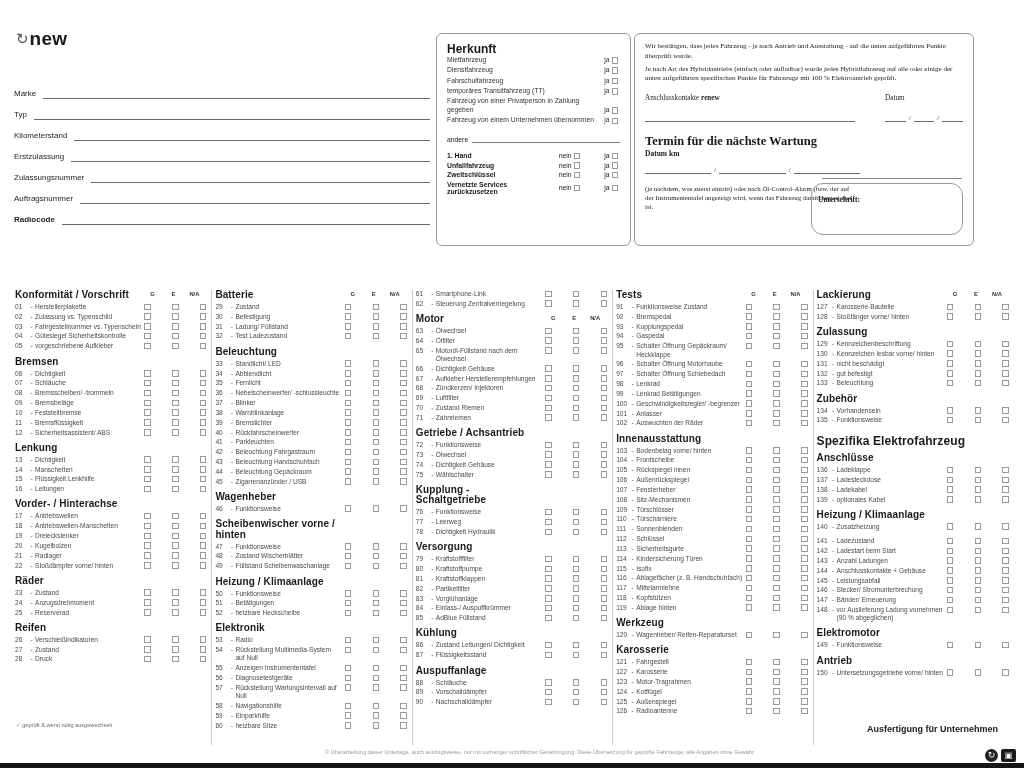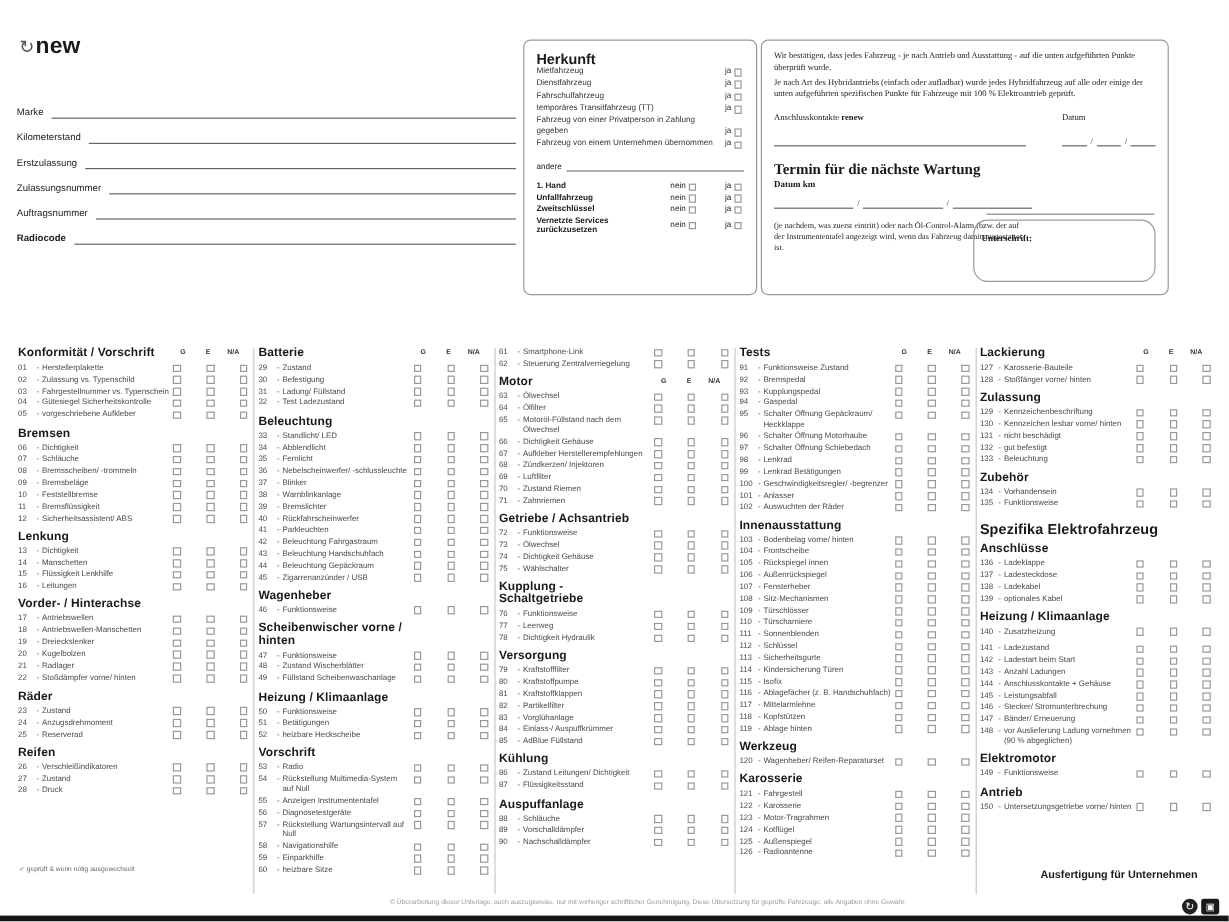--- a/index.html
+++ b/index.html
@@ -86,20 +86,24 @@
     <span class="glyph">↻</span>
     <span class="word">new</span>
   </div>
 
   <div class="vfields" id="vfields">
       <div class="vrow">
         <span class="vlabel">Marke</span>
         <span class="vline"></span>
       </div>
       <div class="vrow">
+        <span class="vlabel">Typ</span>
+        <span class="vline"></span>
+      </div>
+      <div class="vrow">
         <span class="vlabel">Kilometerstand</span>
         <span class="vline"></span>
       </div>
       <div class="vrow">
         <span class="vlabel">Erstzulassung</span>
         <span class="vline"></span>
       </div>
       <div class="vrow">
         <span class="vlabel">Zulassungsnummer</span>
         <span class="vline"></span>
@@ -812,21 +816,21 @@
             <span class="dash">-</span>
             <span class="ilabel">heizbare Heckscheibe</span>
             <span class="boxes">
               <span class="cb"></span>
               <span class="cb"></span>
               <span class="cb"></span>
             </span>
           </div>
         </div>
         <div class="sect">
-          <h3>Vorschrift</h3>
+          <h3>Elektronik</h3>
           <div class="irow">
             <span class="num">53</span>
             <span class="dash">-</span>
             <span class="ilabel">Radio</span>
             <span class="boxes">
               <span class="cb"></span>
               <span class="cb"></span>
               <span class="cb"></span>
             </span>
           </div>

